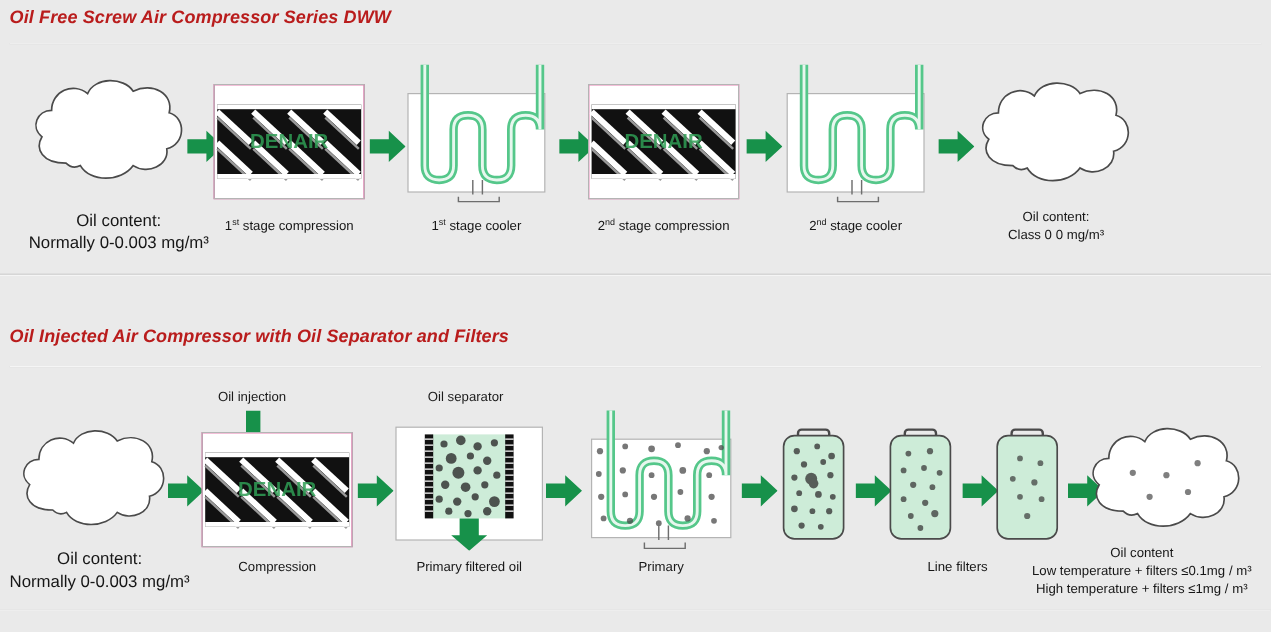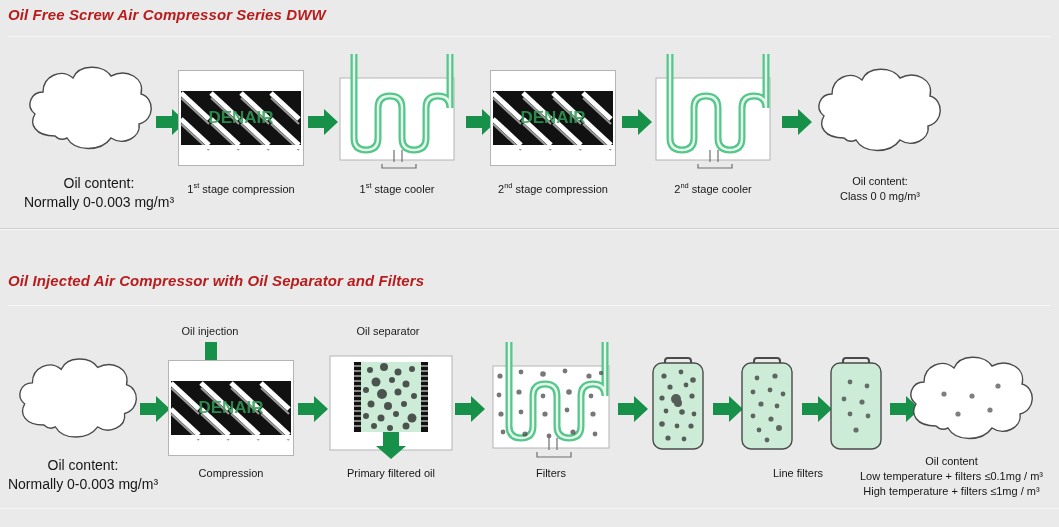--- a/index.html
+++ b/index.html
@@ -374,21 +374,21 @@
         <circle cx="64" cy="96" r="2.4"></circle>
           <circle cx="88" cy="92" r="2.6"></circle>
         <circle cx="110" cy="94" r="2.4"></circle>
       </g>
       <g stroke="#6e6e6e" stroke-width="1.2" fill="none">
         <path d="M64 98 L64 110 M72 98 L72 110"></path>
         <path d="M52 112 L52 117 L86 117 L86 112"></path>
       </g>
     </svg>
   </div>
-  <div class="stage-caption" style="position:absolute; left:485px; top:146px; width:132px;">Filters</div>
+  <div class="stage-caption" style="position:absolute; left:485px; top:146px; width:132px;">Primary</div>
 
   <svg class="arrow-right" style="position:absolute; left:618px; top:74px;" viewBox="0 0 30 30">
     <path d="M0 9 L16 9 L16 2 L30 15 L16 28 L16 21 L0 21 Z" fill="#17914a"></path>
   </svg>
 
   <div style="position:absolute; left:648px; top:34px; width:60px; height:100px;">
     <svg width="60" height="100" viewBox="0 0 60 100">
       <path d="M20 4 h20 a3 3 0 0 1 3 3 v3 h-26 v-3 a3 3 0 0 1 3 -3 z" fill="none" stroke="#4a4a4a" stroke-width="2"></path>
       <rect x="5" y="9" width="50" height="86" rx="9" fill="#cdecd8" stroke="#4a4a4a" stroke-width="1.4"></rect>
       <g fill="#3a3a3a" opacity=".8">

